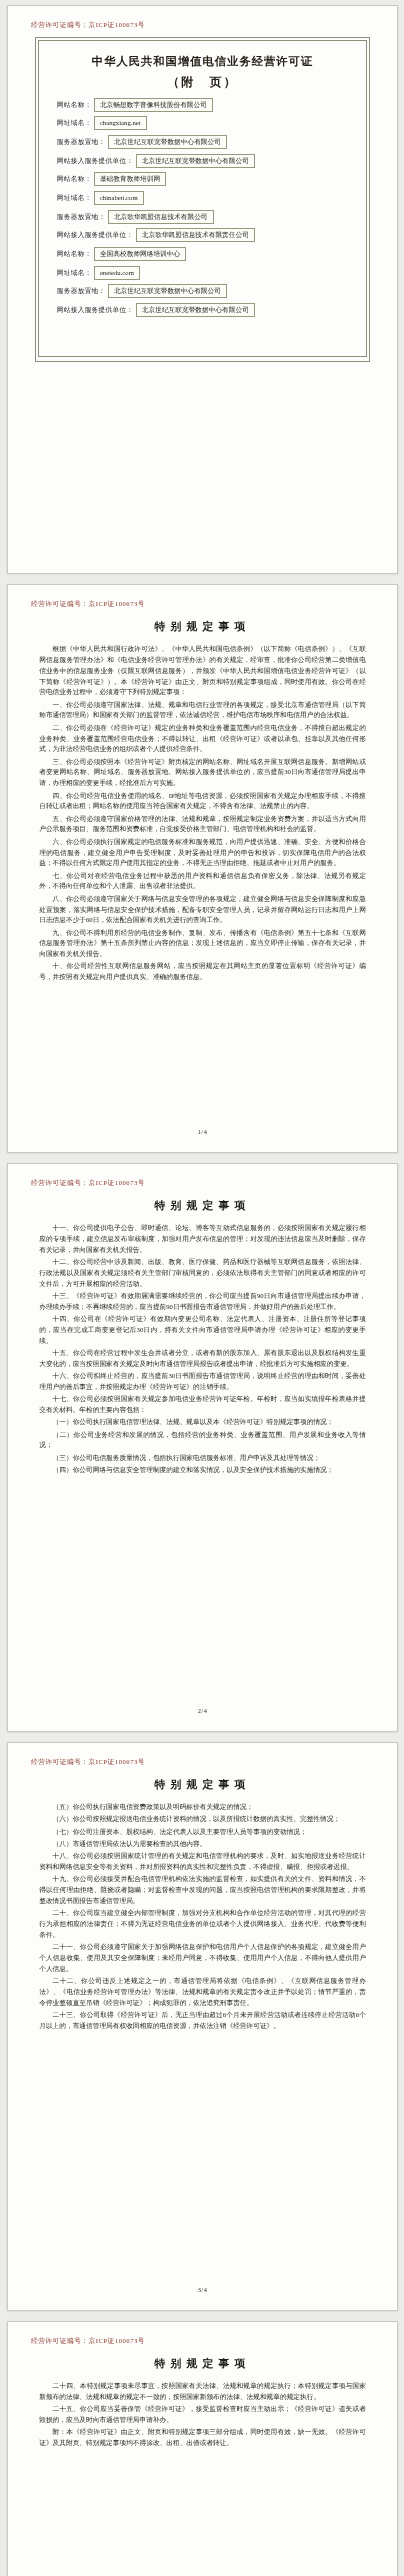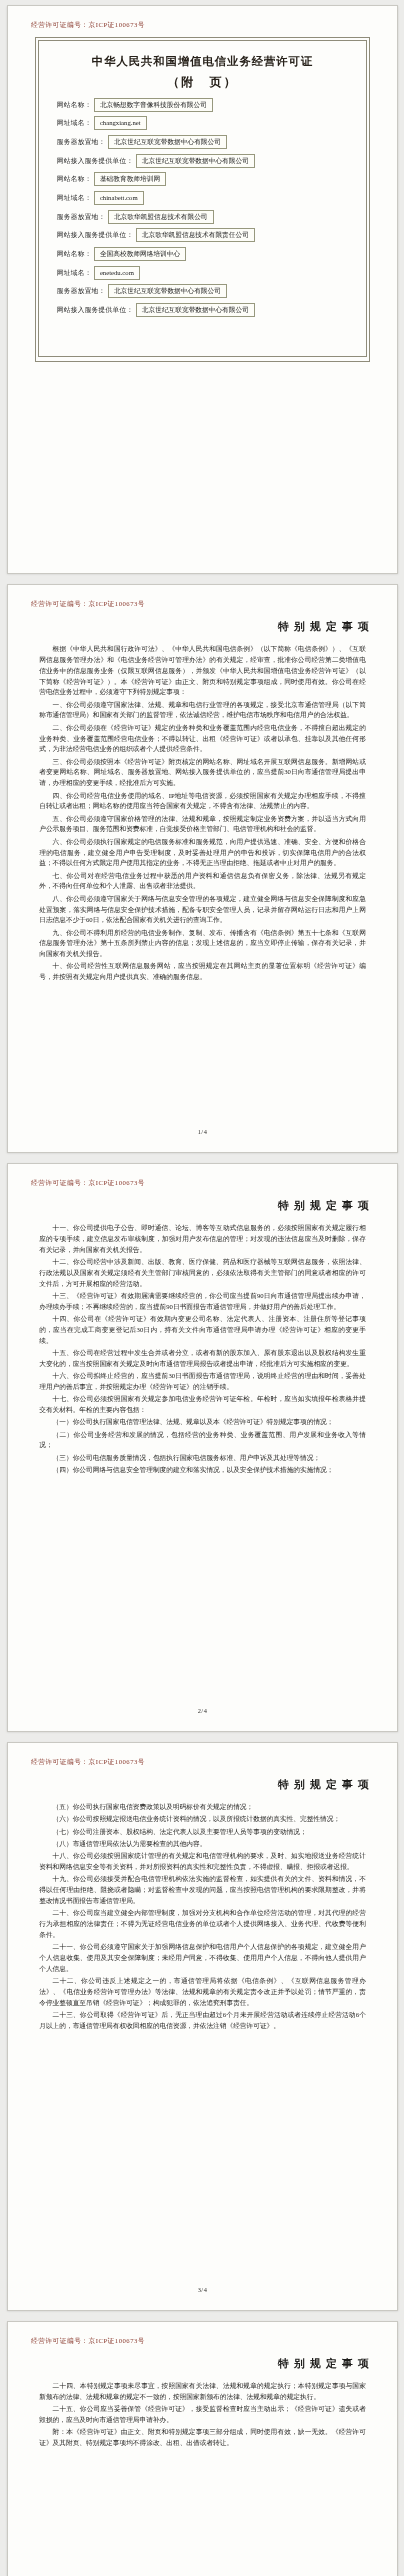--- a/index.html
+++ b/index.html
@@ -78,21 +78,21 @@
     margin-left: 2.1px;
     background: #fdfdf8;
     max-width: 278px;
     overflow: hidden;
     text-overflow: ellipsis;
     vertical-align: middle;
   }
 
   
   .prov-title {
-    text-align: right;
+    text-align: center;
     font-size: 10.8px;
     font-weight: bold;
     letter-spacing: 5.2px;
     color: #1f1e1c;
     margin: 11.3px 0 10.3px;
   }
   .prov-body {
     padding: 0 8.2px;
     font-size: 6.7px;
     line-height: 10.8px;

